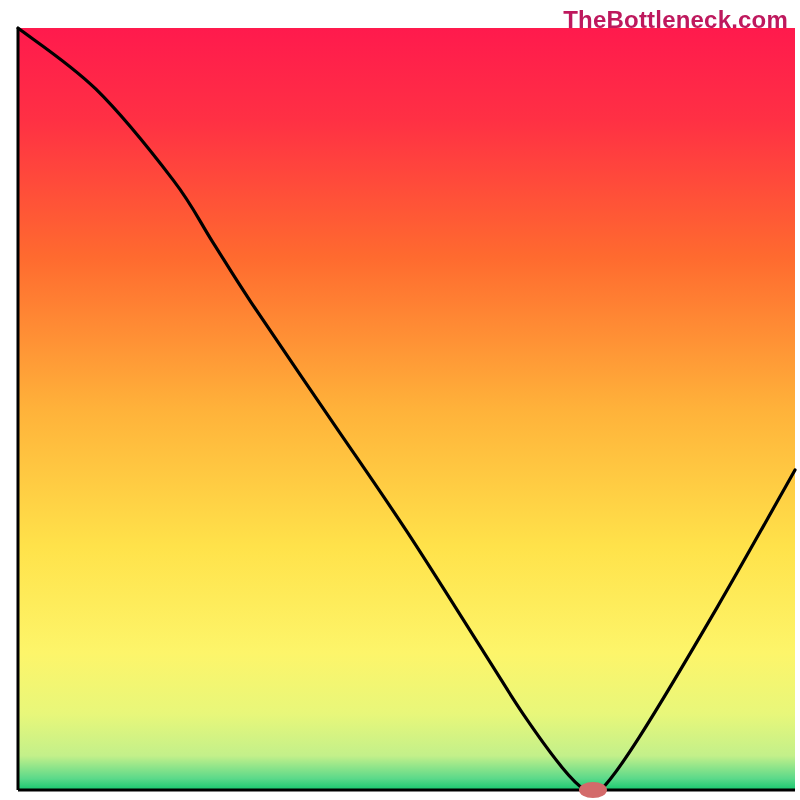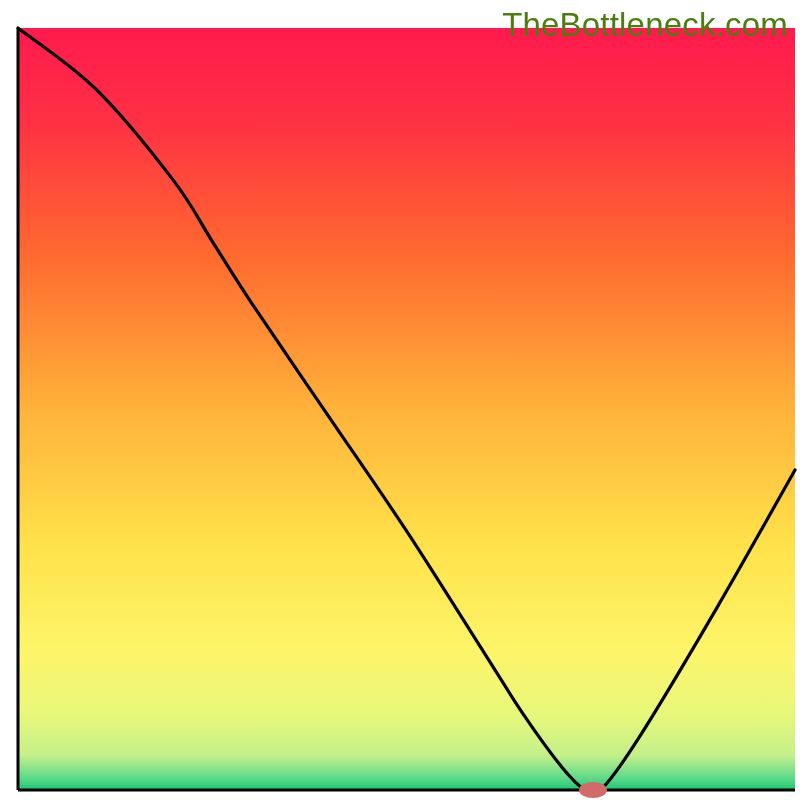--- a/index.html
+++ b/index.html
@@ -12,23 +12,23 @@
   }
   .chart-container {
     position: relative;
     width: 800px;
     height: 800px;
   }
   .watermark {
     position: absolute;
     top: 6px;
     right: 12px;
-    font-size: 33px;
-    font-weight: 400;
-    color: #4d7c0f;
+    font-size: 24px;
+    font-weight: 700;
+    color: #be185d;
     z-index: 10;
     letter-spacing: 0.2px;
   }
   svg.plot {
     position: absolute;
     top: 0;
     left: 0;
     width: 800px;
     height: 800px;
   }

